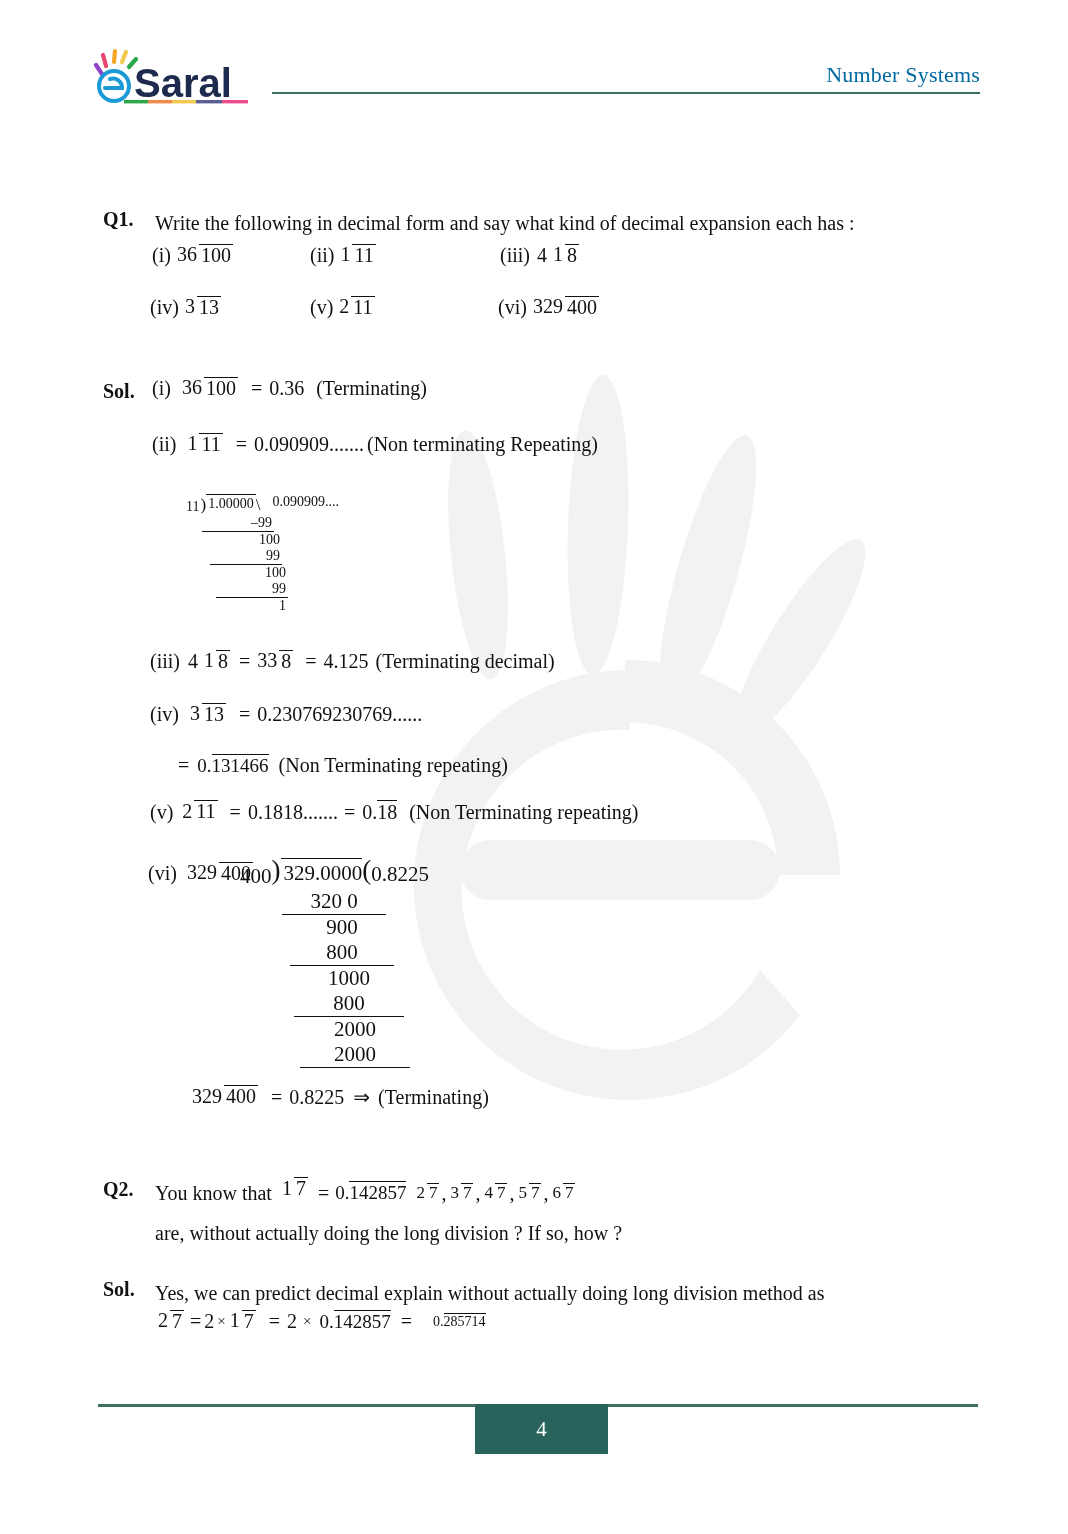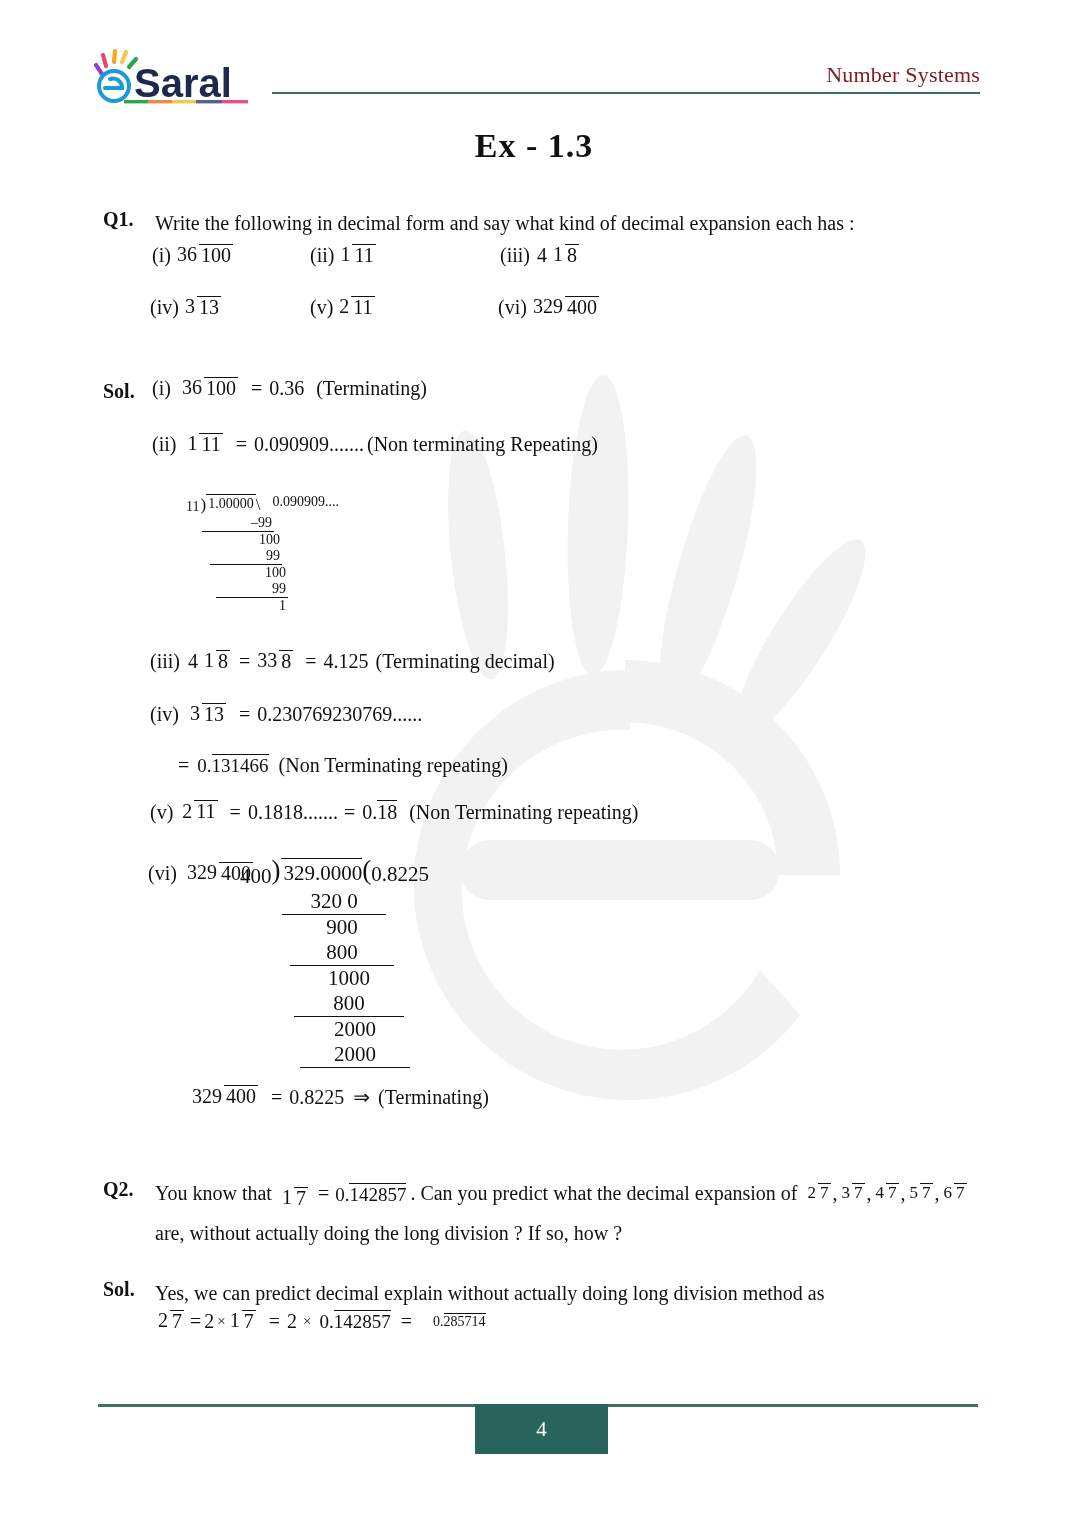--- a/index.html
+++ b/index.html
@@ -55,21 +55,21 @@
     width: 708px;
     height: 2px;
     background: #3f6e62;
   }
   .header-title {
     position: absolute;
     right: 88px;
     top: 62px;
     font-size: 22px;
     letter-spacing: 0.2px;
-    color: #7f1d1d;
+    color: #0369a1;
     text-align: right;
     white-space: nowrap;
   }
 
   
   .ex-title {
     position: absolute;
     left: 0;
     top: 127px;
     width: 1068px;
@@ -233,21 +233,20 @@
           <rect x="80" y="52" width="24" height="3.4" fill="#f2c94c"></rect>
           <rect x="104" y="52" width="26" height="3.4" fill="#5b5f94"></rect>
           <rect x="130" y="52" width="26" height="3.4" fill="#ec4d8c"></rect>
         </g>
       </svg>
     </div>
     <div class="header-rule"></div>
     <div class="header-title">Number Systems</div>
   </div>
 
-  <div class="ex-title">Ex - 1.3</div>
 
   <div class="content">
 
     <div class="qrow" style="left:103px; top:208px; width:900px;">
       <div class="qlabel">Q1.</div>
       <div class="qtext">Write the following in decimal form and say what kind of decimal expansion each has :</div>
     </div>
 
     <div class="items-row" style="left:152px; top:244px;">
       <div class="item" style="width:158px;">
@@ -424,31 +423,30 @@
         <span class="den">400</span>
       </span>
       <span style="margin-left:9px;">=</span>
       <span style="margin-left:7px;">0.8225</span>
       <span style="margin-left:9px;">⇒</span>
       <span style="margin-left:8px;">(Terminating)</span>
     </div>
 
     <div class="qrow" style="left:103px; top:1178px;">
       <div class="qlabel">Q2.</div>
-      <div class="qtext" style="display:flex; align-items:flex-end; flex-wrap:nowrap;">
+      <div class="qtext" style="display:flex; align-items:flex-start; flex-wrap:nowrap;">
         <span>You know that</span>
         <span class="frac" style="margin-left:8px;">
           <span class="num">1</span>
           <span class="den">7</span>
         </span>
         <span style="margin-left:6px;">=</span>
         <span style="margin-left:6px; font-size:19px;">
           <span>0.</span><span class="overline">142857</span>
         </span>
-        <span style="margin-left:4px;">. Can you predict what the decimal expansion of</span>
         <span style="display:flex; align-items:center; margin-left:6px;">
           <span class="frac sm">
             <span class="num">2</span>
             <span class="den">7</span>
           </span>
             <span>,</span>
           <span class="frac sm">
             <span class="num">3</span>
             <span class="den">7</span>
           </span>

